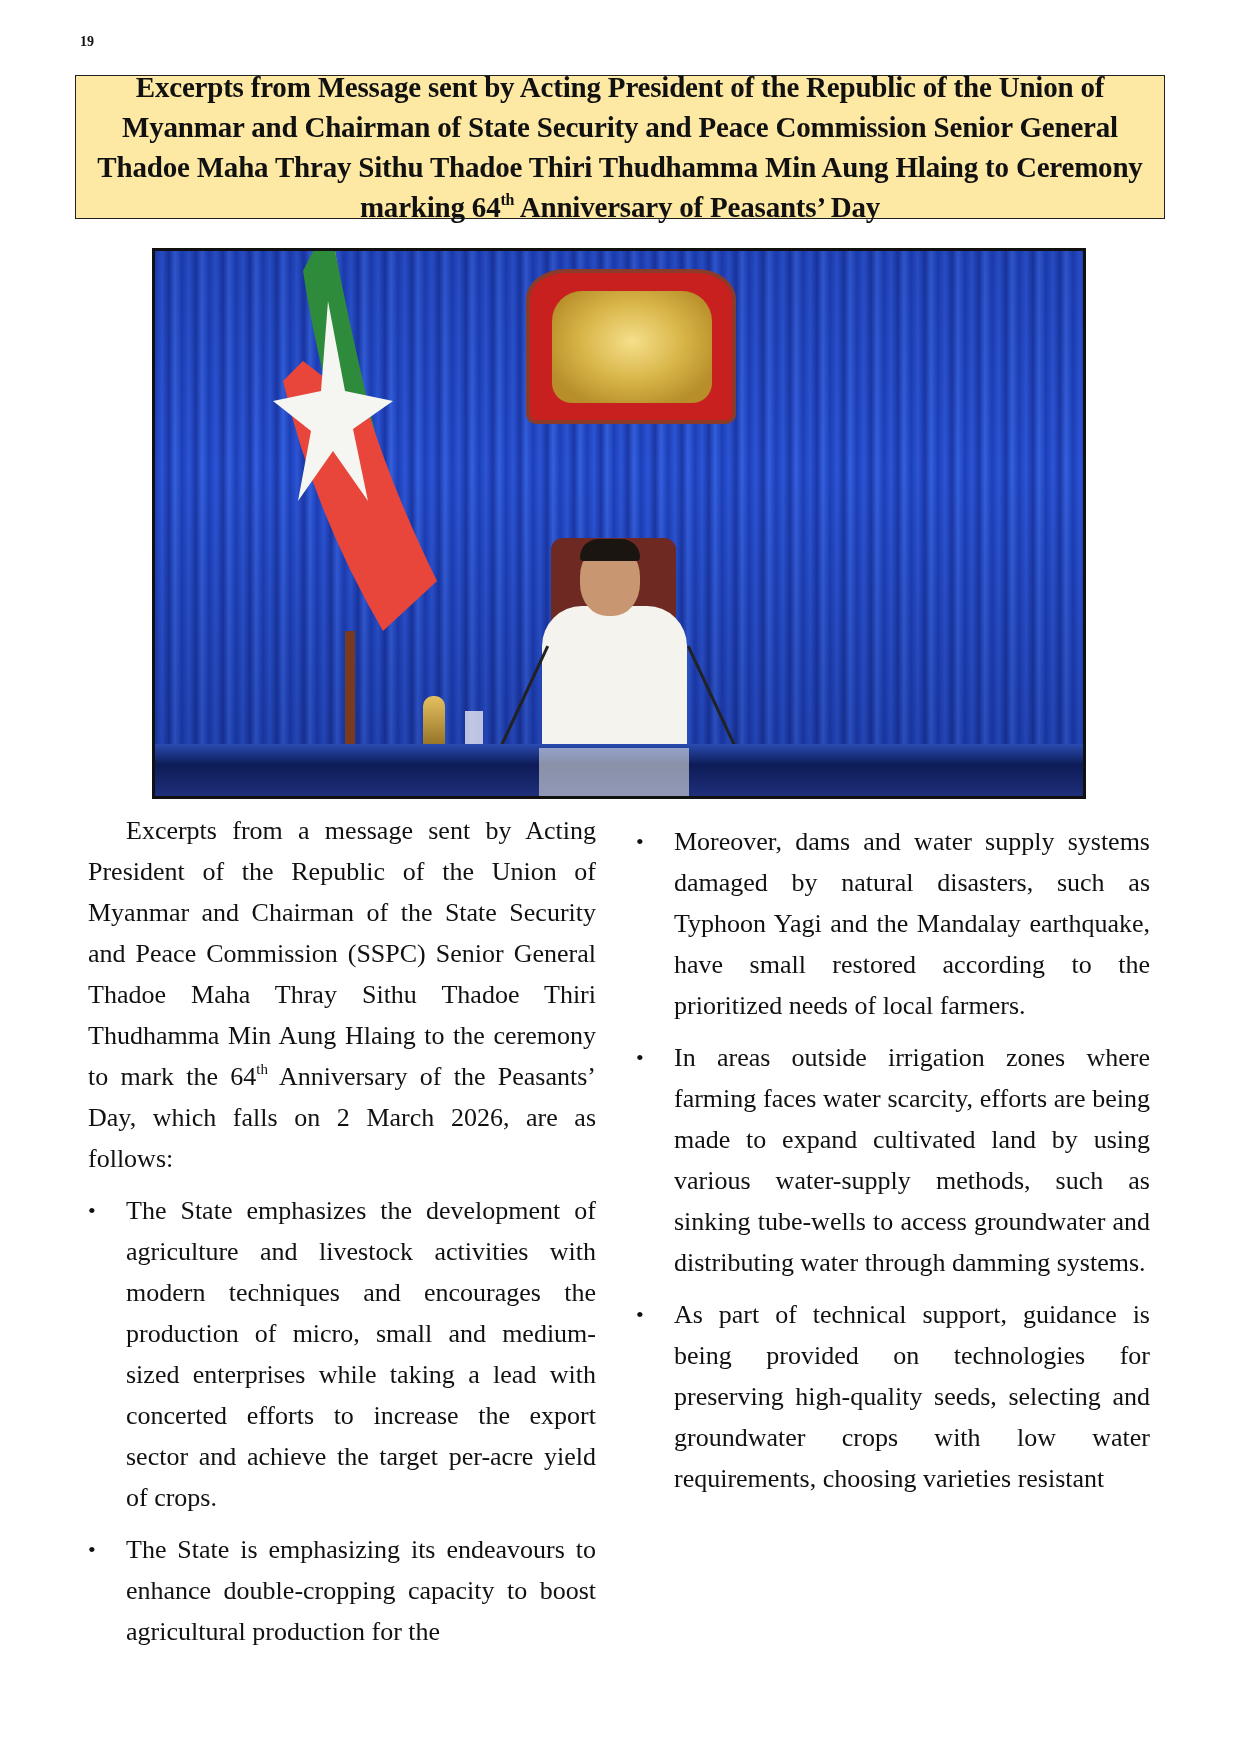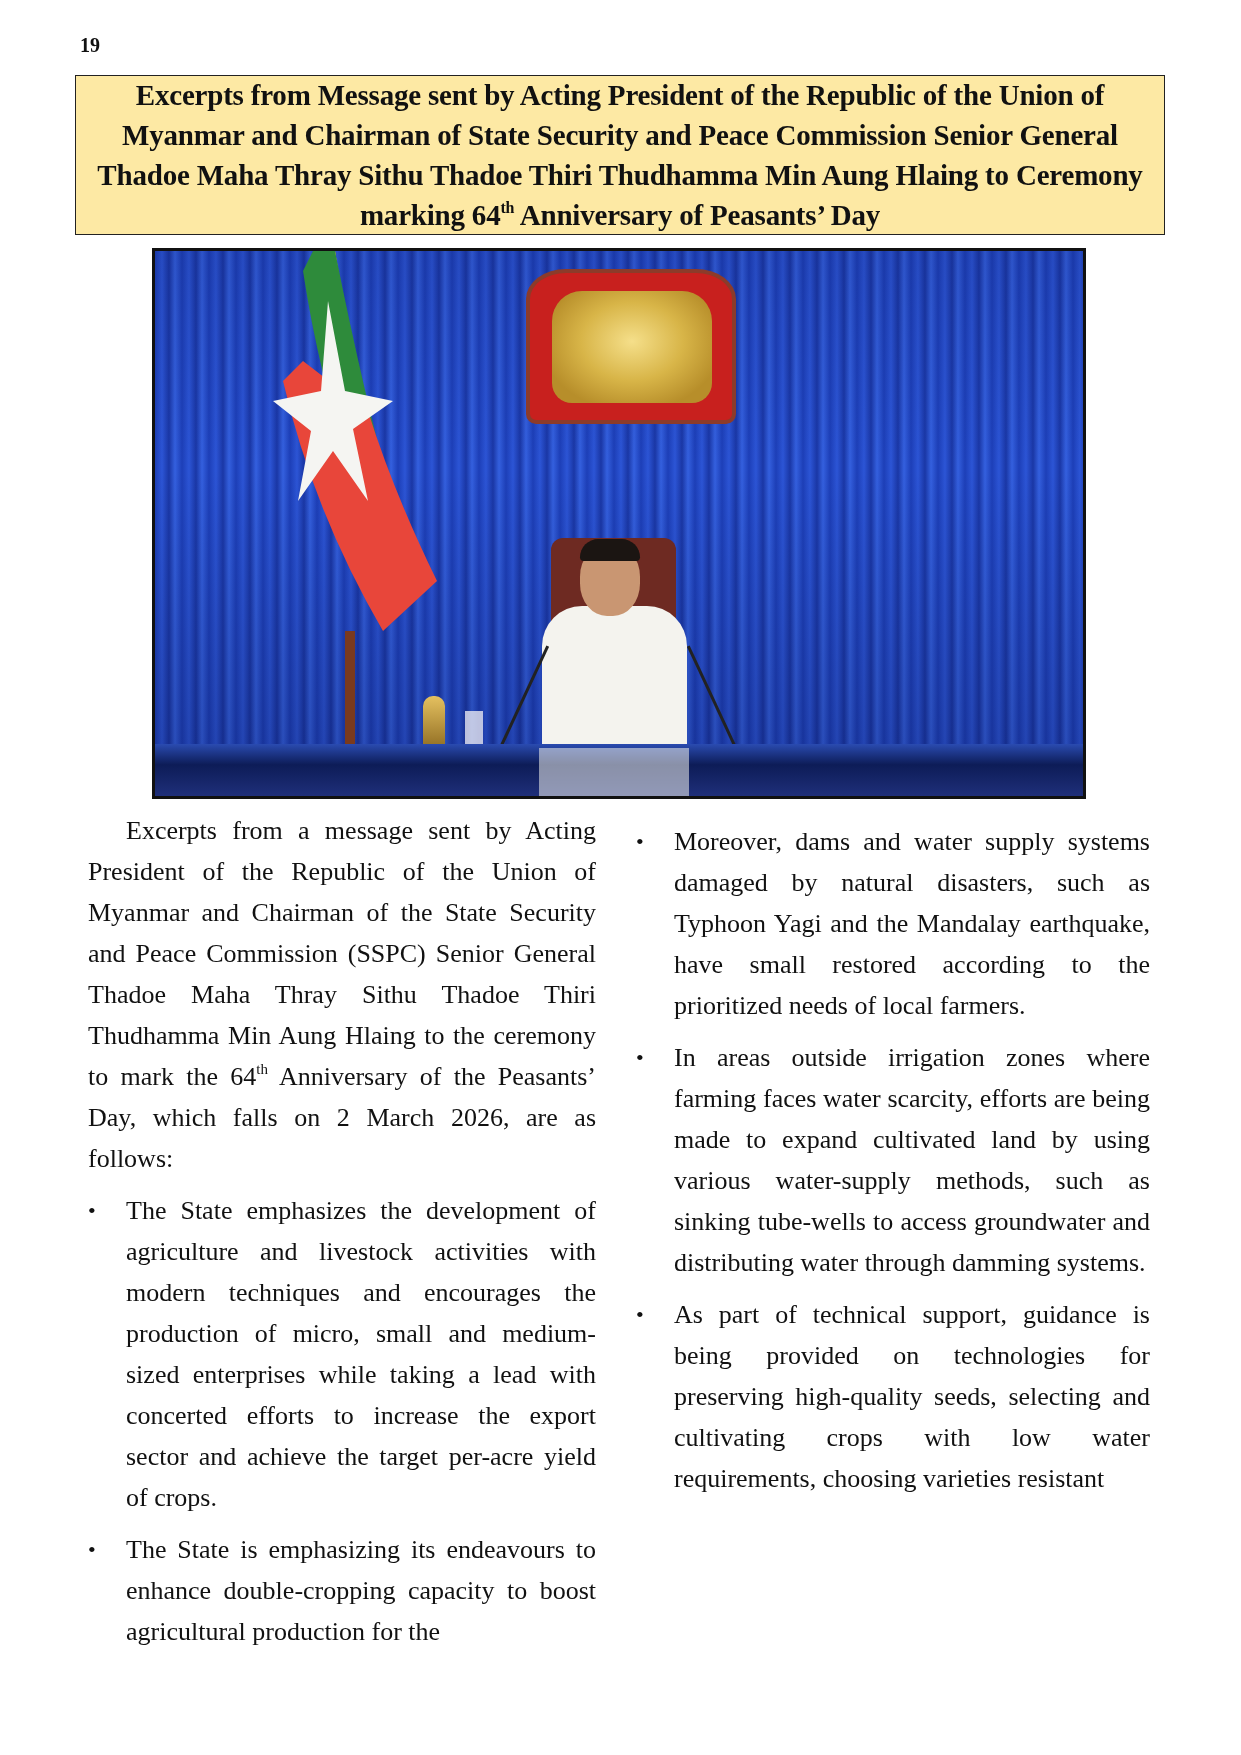--- a/index.html
+++ b/index.html
@@ -1,21 +1,21 @@
 <!DOCTYPE html>
 <html><head>
 <meta charset="utf-8">
 <style>
   html, body { margin: 0; padding: 0; background: #ffffff; }
   body { width: 1241px; height: 1755px; position: relative; overflow: hidden;
          font-family: "Liberation Serif", "DejaVu Serif", serif; color: #111; }
 
-  .page-number { position: absolute; left: 80px; top: 34px; font-size: 20px; font-weight: bold; }
+  .page-number { position: absolute; left: 80px; top: 34px; font-size: 14px; font-weight: bold; }
 
-  .title-box { position: absolute; left: 75px; top: 75px; width: 1090px; height: 160px;
+  .title-box { position: absolute; left: 75px; top: 75px; width: 1090px; height: 144px;
                background: #fde9a4; border: 1.5px solid #222; box-sizing: border-box;
                display: flex; align-items: center; justify-content: center; }
   .title-text { text-align: center; font-weight: bold; font-size: 29px; line-height: 40px;
                 padding: 0 10px; letter-spacing: -0.2px; }
   .title-text sup { font-size: 16px; line-height: 0; vertical-align: 12px; }
 
   .photo { position: absolute; left: 152px; top: 248px; width: 934px; height: 551px;
            border: 3px solid #111; box-sizing: border-box; overflow: hidden;
            background: repeating-linear-gradient(90deg, #1d3fb8 0px, #2c55d6 7px, #1a37a6 14px, #3460df 20px, #1d3fb8 27px); }
   .photo .shade { position: absolute; inset: 0; background: linear-gradient(180deg, rgba(10,20,80,0.15), rgba(0,0,0,0) 40%, rgba(5,10,50,0.25)); }
@@ -92,16 +92,16 @@
     <ul class="bullets">
       <li><span class="bullet">•</span><span>The State emphasizes the development of agriculture and livestock activities with modern techniques and encourages the production of micro, small and medium-sized enterprises while taking a lead with concerted efforts to increase the export sector and achieve the target per-acre yield of crops.</span></li>
       <li><span class="bullet">•</span><span>The State is emphasizing its endeavours to enhance double-cropping capacity to boost agricultural production for the</span></li>
     </ul>
   </div>
 
   <div class="col right">
     <ul class="bullets">
       <li><span class="bullet">•</span><span>Moreover, dams and water supply systems damaged by natural disasters, such as Typhoon Yagi and the Mandalay earthquake, have small restored according to the prioritized needs of local farmers.</span></li>
       <li><span class="bullet">•</span><span>In areas outside irrigation zones where farming faces water scarcity, efforts are being made to expand cultivated land by using various water-supply methods, such as sinking tube-wells to access groundwater and distributing water through damming systems.</span></li>
-      <li><span class="bullet">•</span><span>As part of technical support, guidance is being provided on technologies for preserving high-quality seeds, selecting and cultivating crops with low water requirements, choosing varieties resistant</span></li>
+      <li><span class="bullet">•</span><span>As part of technical support, guidance is being provided on technologies for preserving high-quality seeds, selecting and groundwater crops with low water requirements, choosing varieties resistant</span></li>
     </ul>
   </div>
 </div>
 
 </body></html>

